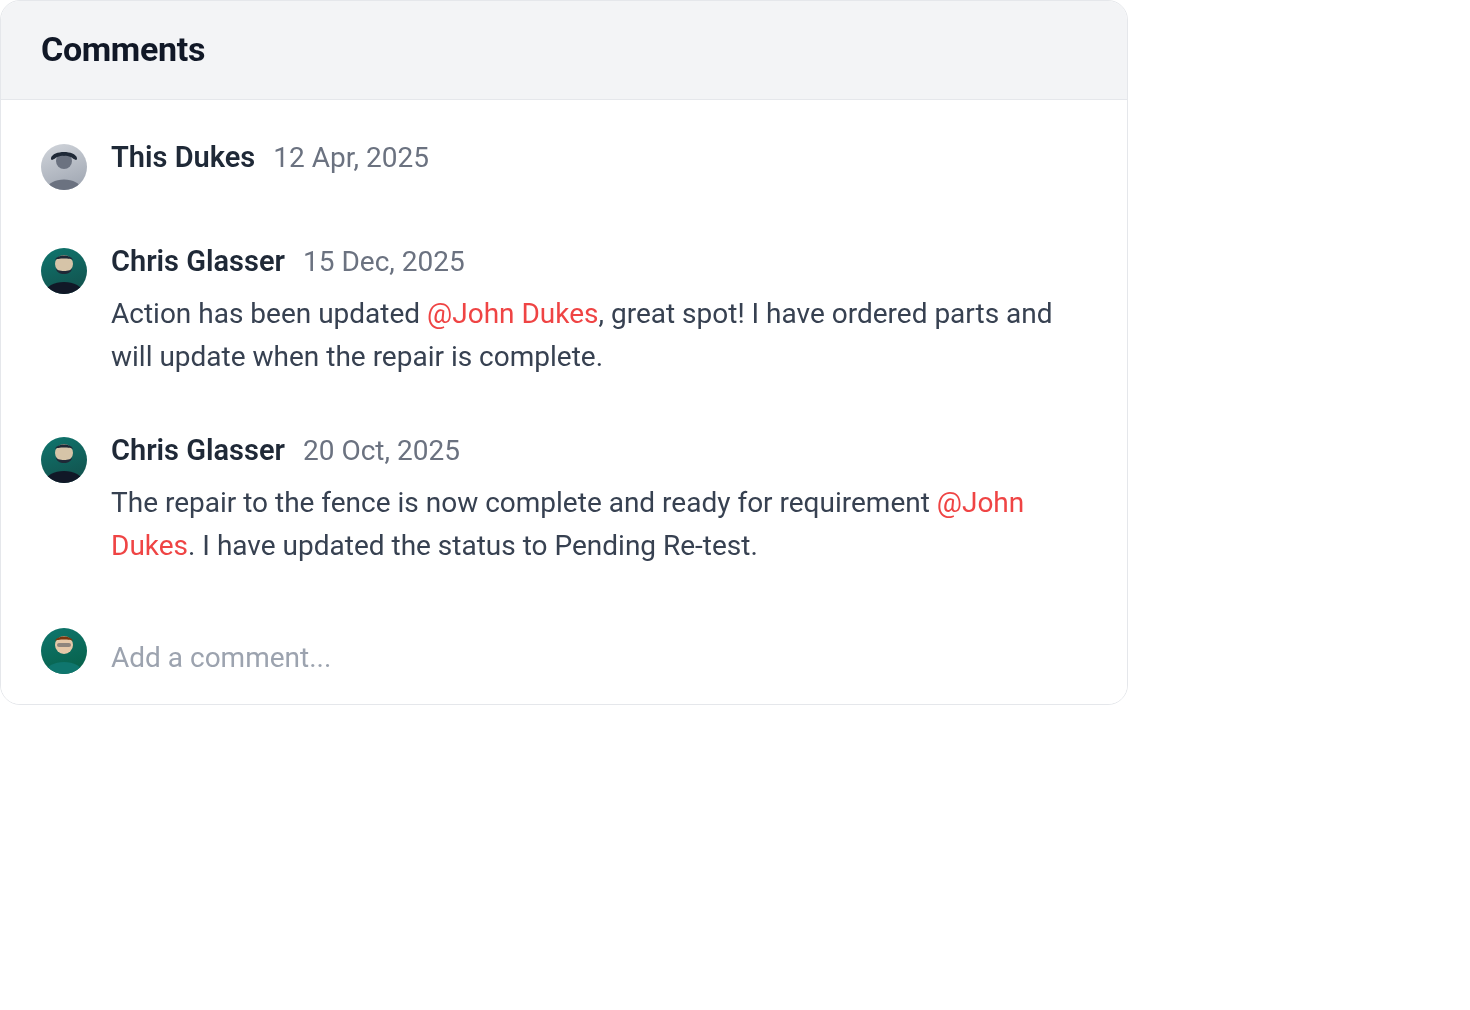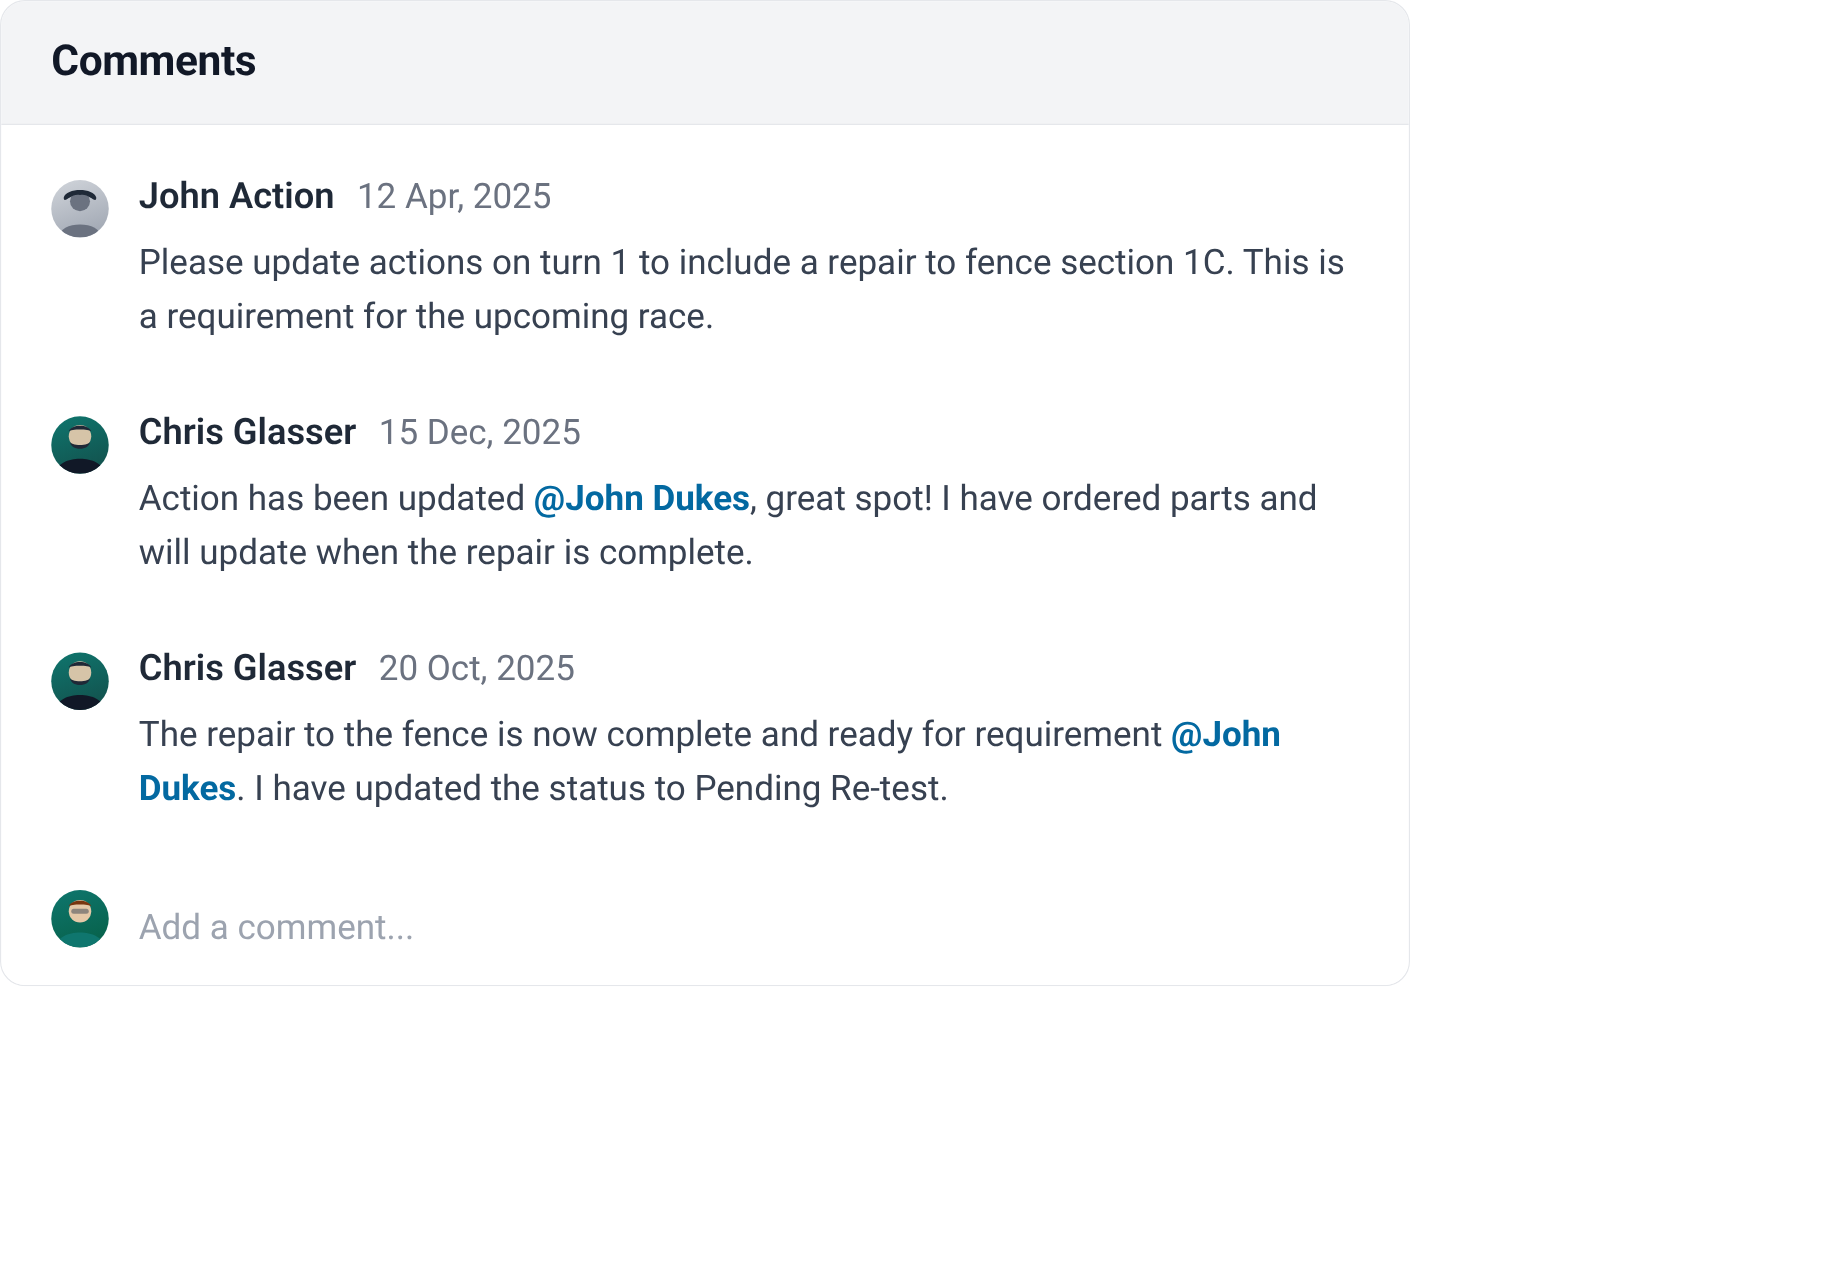--- a/index.html
+++ b/index.html
@@ -81,22 +81,22 @@
       color: #6b7280;
       text-align: right;
     }
     .comment-body {
       font-size: 28px;
       line-height: 1.55;
       color: #374151;
       font-weight: 400;
     }
     .mention {
-      font-weight: 700;
-      color: #0369a1;
+      font-weight: 400;
+      color: #ef4444;
       text-align: center;
     }
     .composer {
       display: flex;
       align-items: flex-end;
       gap: 24px;
       padding-top: 6px;
     }
     .composer .avatar {
       margin-top: 0;
@@ -130,25 +130,22 @@
     <div class="comment">
       <div class="avatar av-john">
         <svg viewBox="0 0 46 46">
           <circle cx="23" cy="17" r="8" fill="#6b7280"></circle>
           <path d="M6 46 C6 32, 40 32, 40 46 Z" fill="#6b7280"></path>
           <path d="M10 14 C12 6, 34 6, 36 14 C36 20, 30 10, 23 12 C16 10, 10 20, 10 14 Z" fill="#1f2937"></path>
         </svg>
       </div>
       <div class="comment-content">
         <div class="comment-header">
-          <span class="comment-author">John Action</span>
+          <span class="comment-author">This Dukes</span>
           <span class="comment-date">12 Apr, 2025</span>
-        </div>
-        <div class="comment-body">
-          <span>Please update actions on turn 1 to include a repair to fence section 1C. This is a requirement for the upcoming race.</span>
         </div>
       </div>
     </div>
 
     <div class="comment">
       <div class="avatar av-chris">
         <svg viewBox="0 0 46 46">
           <circle cx="23" cy="16" r="9" fill="#d6c4a8"></circle>
           <path d="M4 46 C4 30, 42 30, 42 46 Z" fill="#111827"></path>
           <path d="M15 20 C15 28, 31 28, 31 20 C31 24, 15 24, 15 20 Z" fill="#1f2937"></path>

